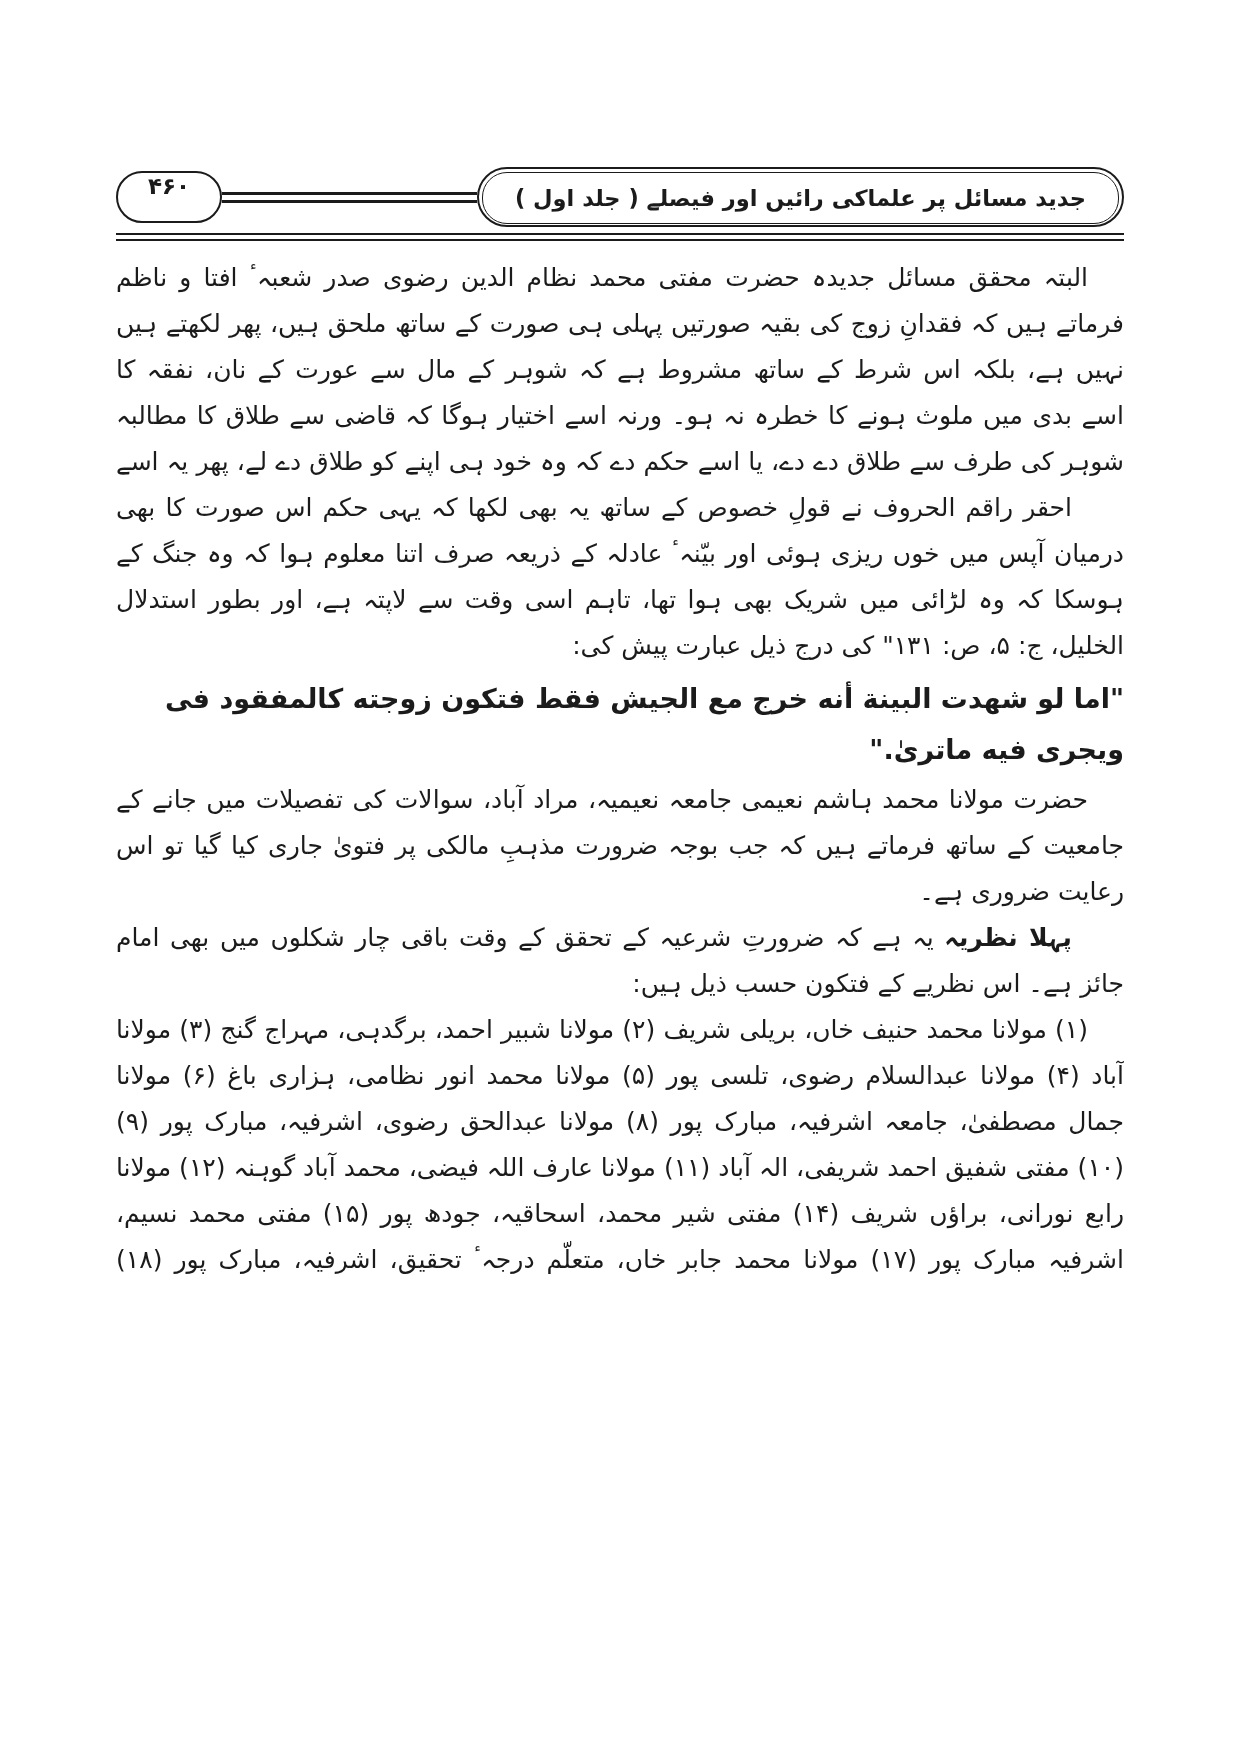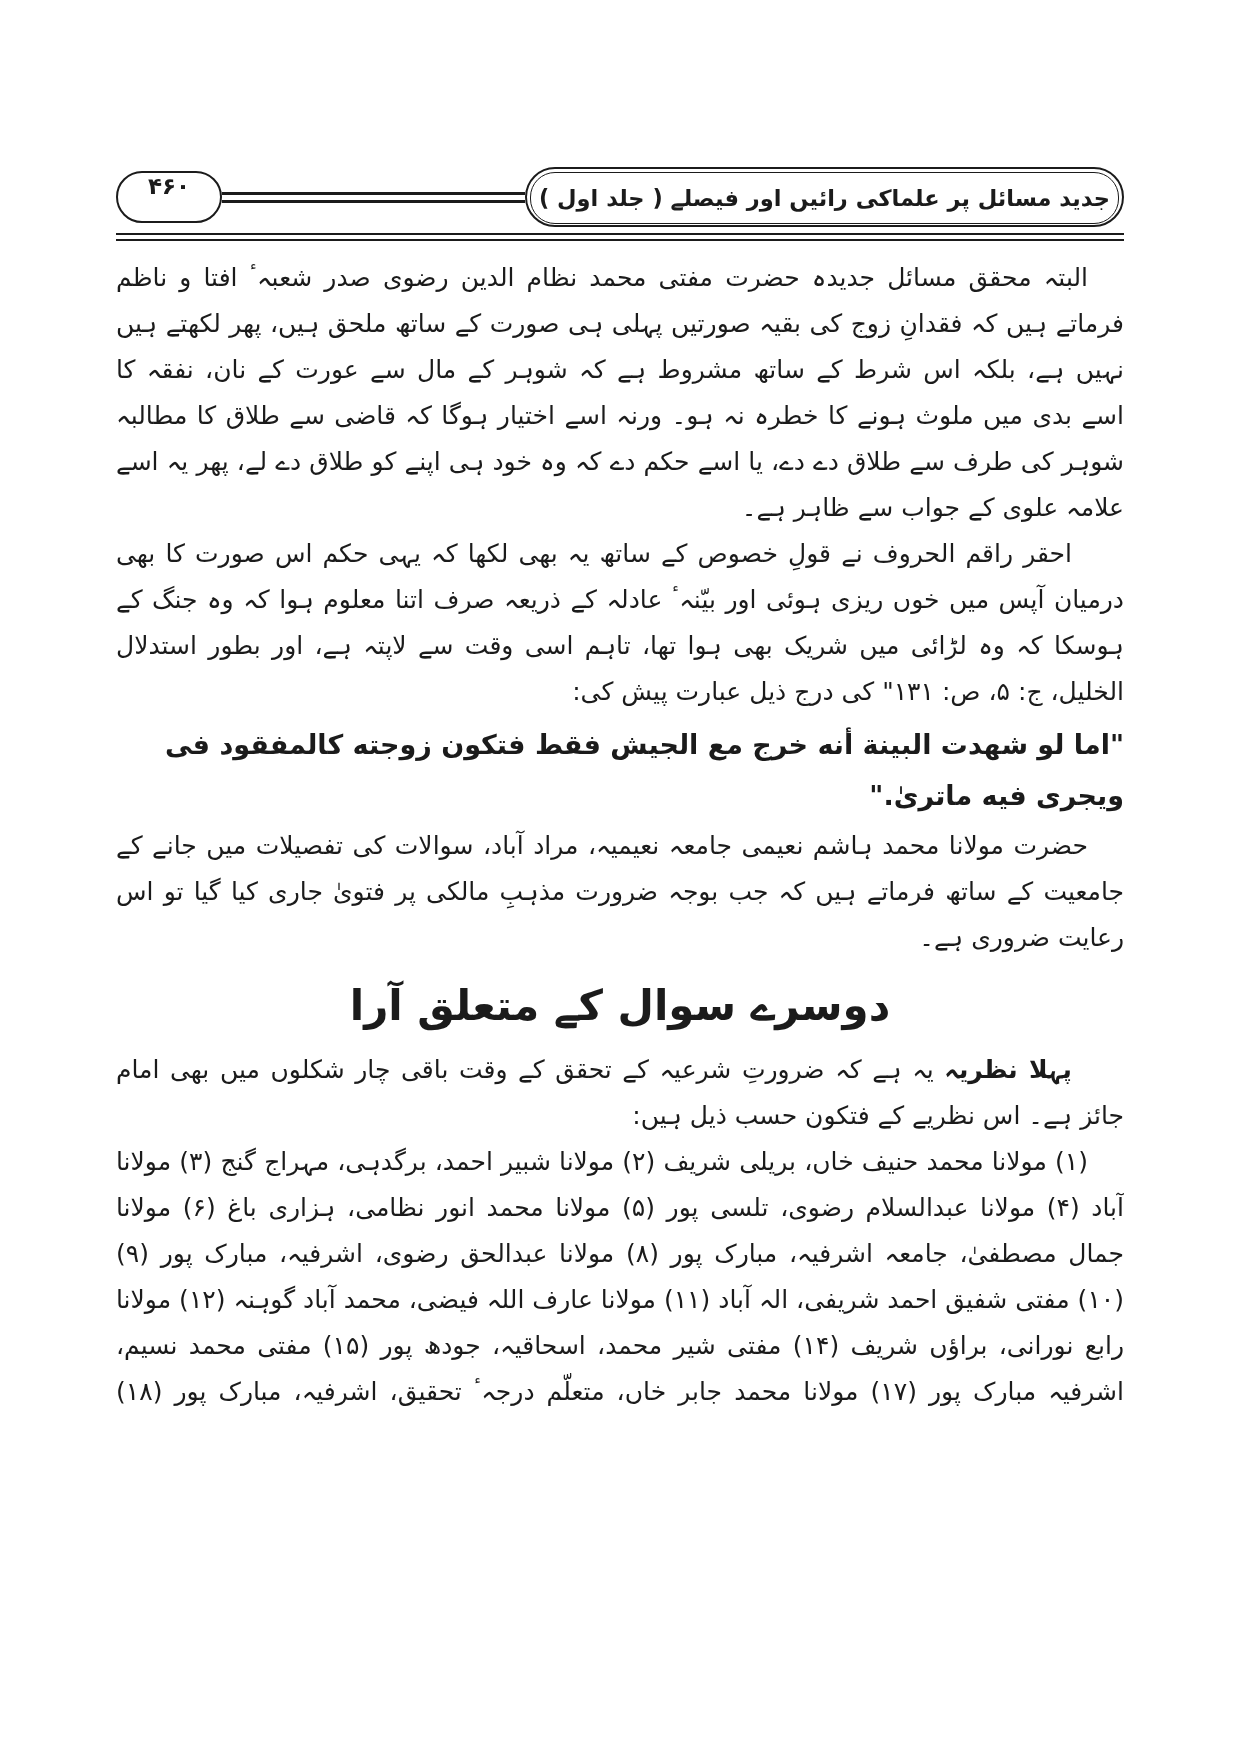--- a/index.html
+++ b/index.html
@@ -10,21 +10,21 @@
     direction:rtl; position:relative; overflow:hidden;
   }
   
   .hdr { display:flex; align-items:center; direction:rtl; height:62px; }
   .cartouche {
     border:2.5px solid #1b1b1b; border-radius:30px; padding:3px;
     height:60px; box-sizing:border-box; flex:0 0 auto; background:#fff;
   }
   .cartouche-inner {
     border:1.5px solid #1b1b1b; border-radius:25px; height:100%;
-    display:flex; align-items:center; padding:0 8px;
+    display:flex; align-items:center; padding:0 32px;
     font-size:22.5px; font-weight:bold; white-space:nowrap;
   }
   .connector {
     flex:1 1 auto; height:11px; box-sizing:border-box;
     border-top:3.5px solid #1b1b1b; border-bottom:3.5px solid #1b1b1b;
   }
   .oval {
     flex:0 0 auto; min-width:106px; height:52px; box-sizing:border-box;
     border:2.5px solid #1b1b1b; border-radius:999px; background:#fff;
     display:flex; align-items:flex-start; justify-content:center;
@@ -70,37 +70,35 @@
   </div>
   <div class="full-rule"></div>
 
   <div class="body-text">
 
     <div class="ln fill ind">البتہ محقق مسائل جدیدہ حضرت مفتی محمد نظام الدین رضوی صدر شعبہٴ افتا و ناظم مجلس شرعی جامعہ اشرفیہ، مبارک پور</div>
     <div class="ln fill">فرماتے ہیں کہ فقدانِ زوج کی بقیہ صورتیں پہلی ہی صورت کے ساتھ ملحق ہیں، پھر لکھتے ہیں کہ مذہبِ مالکی میں یہ حکم مطلق</div>
     <div class="ln fill">نہیں ہے، بلکہ اس شرط کے ساتھ مشروط ہے کہ شوہر کے مال سے عورت کے نان، نفقہ کا انتظام ہو اور غلبہٴ شہوت کے باعث</div>
     <div class="ln fill">اسے بدی میں ملوث ہونے کا خطرہ نہ ہو۔ ورنہ اسے اختیار ہوگا کہ قاضی سے طلاق کا مطالبہ کرے اور قاضی اسے بلا تاجیل</div>
     <div class="ln fill">شوہر کی طرف سے طلاق دے دے، یا اسے حکم دے کہ وہ خود ہی اپنے کو طلاق دے لے، پھر یہ اسے نافذ کردے، جیسا کہ</div>
-    <div class="ln">علامہ علوی کے جواب سے ظاہر ہے۔</div>
 
     <div class="ln fill ind2">احقر راقم الحروف نے قولِ خصوص کے ساتھ یہ بھی لکھا کہ یہی حکم اس صورت کا بھی ہے جب مسلمانوں کے</div>
     <div class="ln fill">درمیان آپس میں خوں ریزی ہوئی اور بیّنہٴ عادلہ کے ذریعہ صرف اتنا معلوم ہوا کہ وہ جنگ کے لیے نکلا تھا، مگر یہ نہیں معلوم</div>
     <div class="ln fill">ہوسکا کہ وہ لڑائی میں شریک بھی ہوا تھا، تاہم اسی وقت سے لاپتہ ہے، اور بطور استدلال "حاشیة الخرشی علی مختصر</div>
     <div class="ln">الخلیل، ج: ۵، ص: ۱۳۱" کی درج ذیل عبارت پیش کی:</div>
 
     <div class="quote-block">
       <div class="quote-ln fill">"اما لو شهدت البينة أنه خرج مع الجيش فقط فتكون زوجته كالمفقود فى بلاد المسلمين</div>
       <div class="quote-ln">ويجرى فيه ماترىٰ."</div>
     </div>
 
     <div class="ln fill ind">حضرت مولانا محمد ہاشم نعیمی جامعہ نعیمیہ، مراد آباد، سوالات کی تفصیلات میں جانے کے بجاے بڑے ہی اختصار و</div>
     <div class="ln fill">جامعیت کے ساتھ فرماتے ہیں کہ جب بوجہ ضرورت مذہبِ مالکی پر فتویٰ جاری کیا گیا تو اس مذہب کے جملہ شرائط کی</div>
     <div class="ln">رعایت ضروری ہے۔</div>
 
-    <div class="section-heading">دوسرے سوال کے متعلق آرا</div>
 
 
     <div class="ln fill ind2">
       <span class="lead-bold">پہلا نظریہ</span><span> یہ ہے کہ ضرورتِ شرعیہ کے تحقق کے وقت باقی چار شکلوں میں بھی امام مالک رضی اللہ تعالیٰ عنہ کا مذہب اختیار کرنا</span>
     </div>
     <div class="ln">جائز ہے۔ اس نظریے کے فتكون حسب ذیل ہیں:</div>
 
     <div class="ln fill ind">(۱) مولانا محمد حنیف خاں، بریلی شریف (۲) مولانا شبیر احمد، برگدہی، مہراج گنج (۳) مولانا مفتی محمد ایوب نعیمی، مراد</div>
     <div class="ln fill">آباد (۴) مولانا عبدالسلام رضوی، تلسی پور (۵) مولانا محمد انور نظامی، ہزاری باغ (۶) مولانا محمد سلیمان، سلطان پور (۷) مولانا</div>
     <div class="ln fill">جمال مصطفیٰ، جامعہ اشرفیہ، مبارک پور (۸) مولانا عبدالحق رضوی، اشرفیہ، مبارک پور (۹) مولانا ناظم علی، اشرفیہ، مبارک پور</div>

